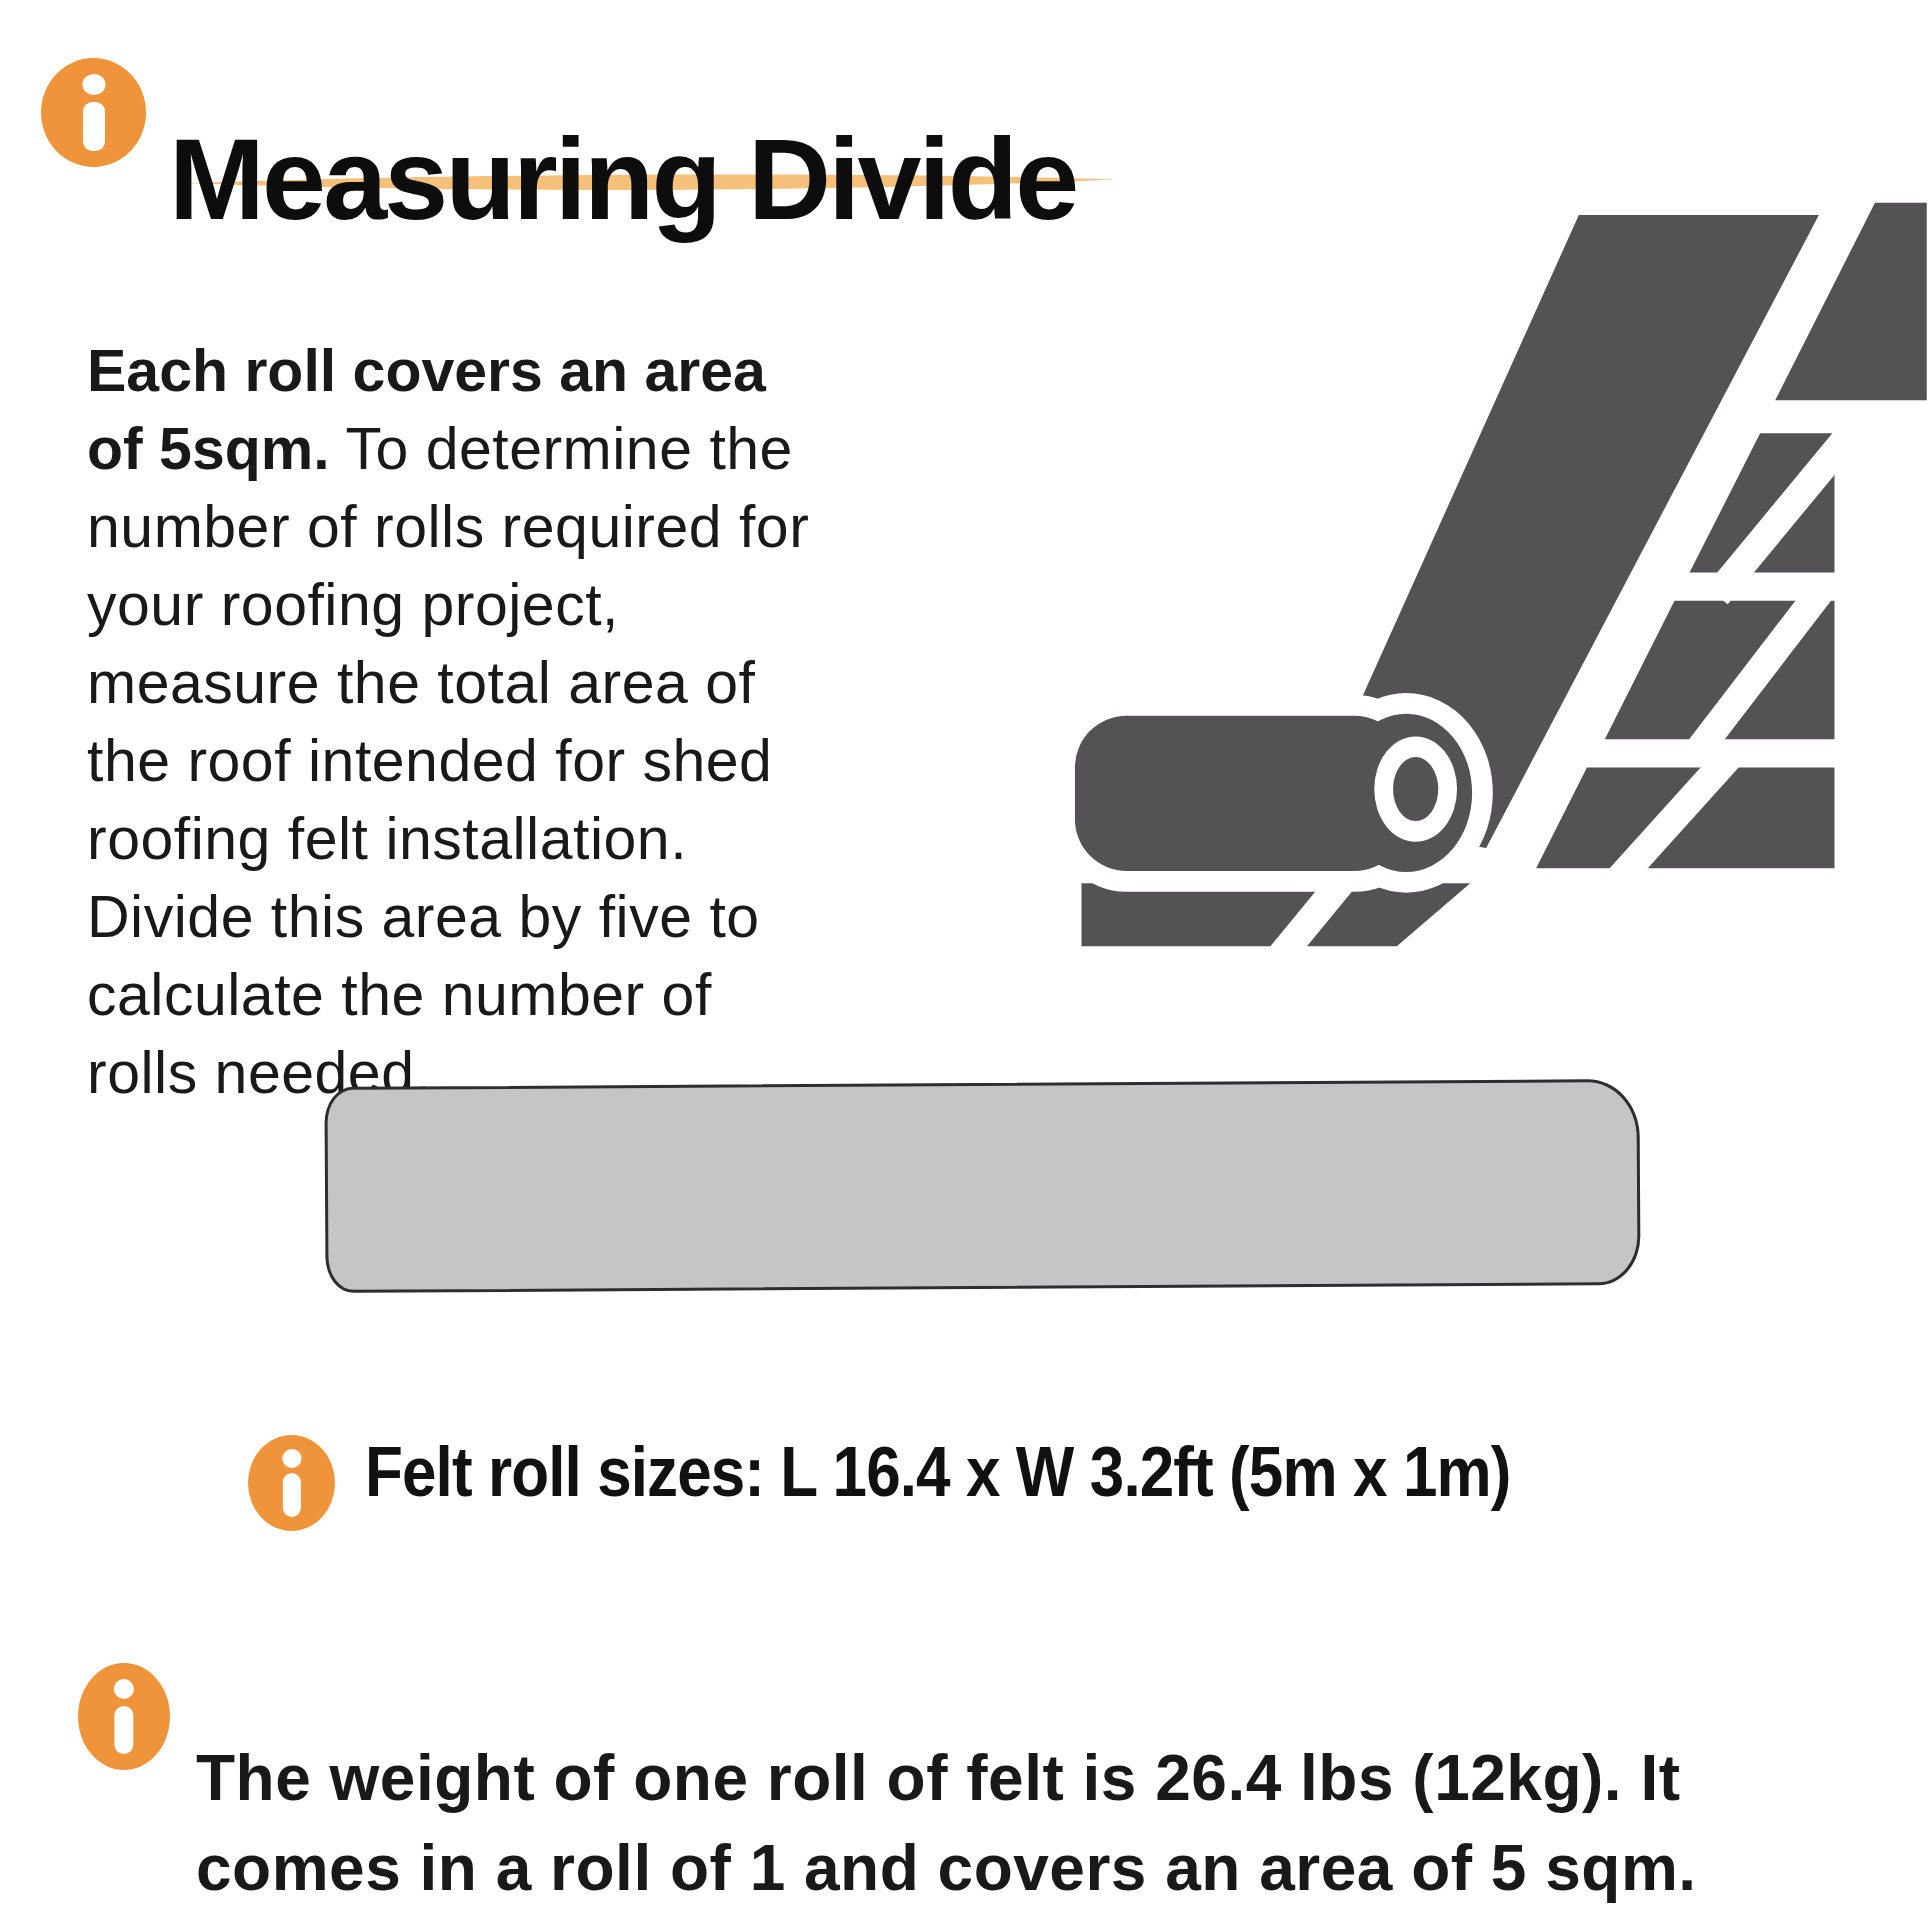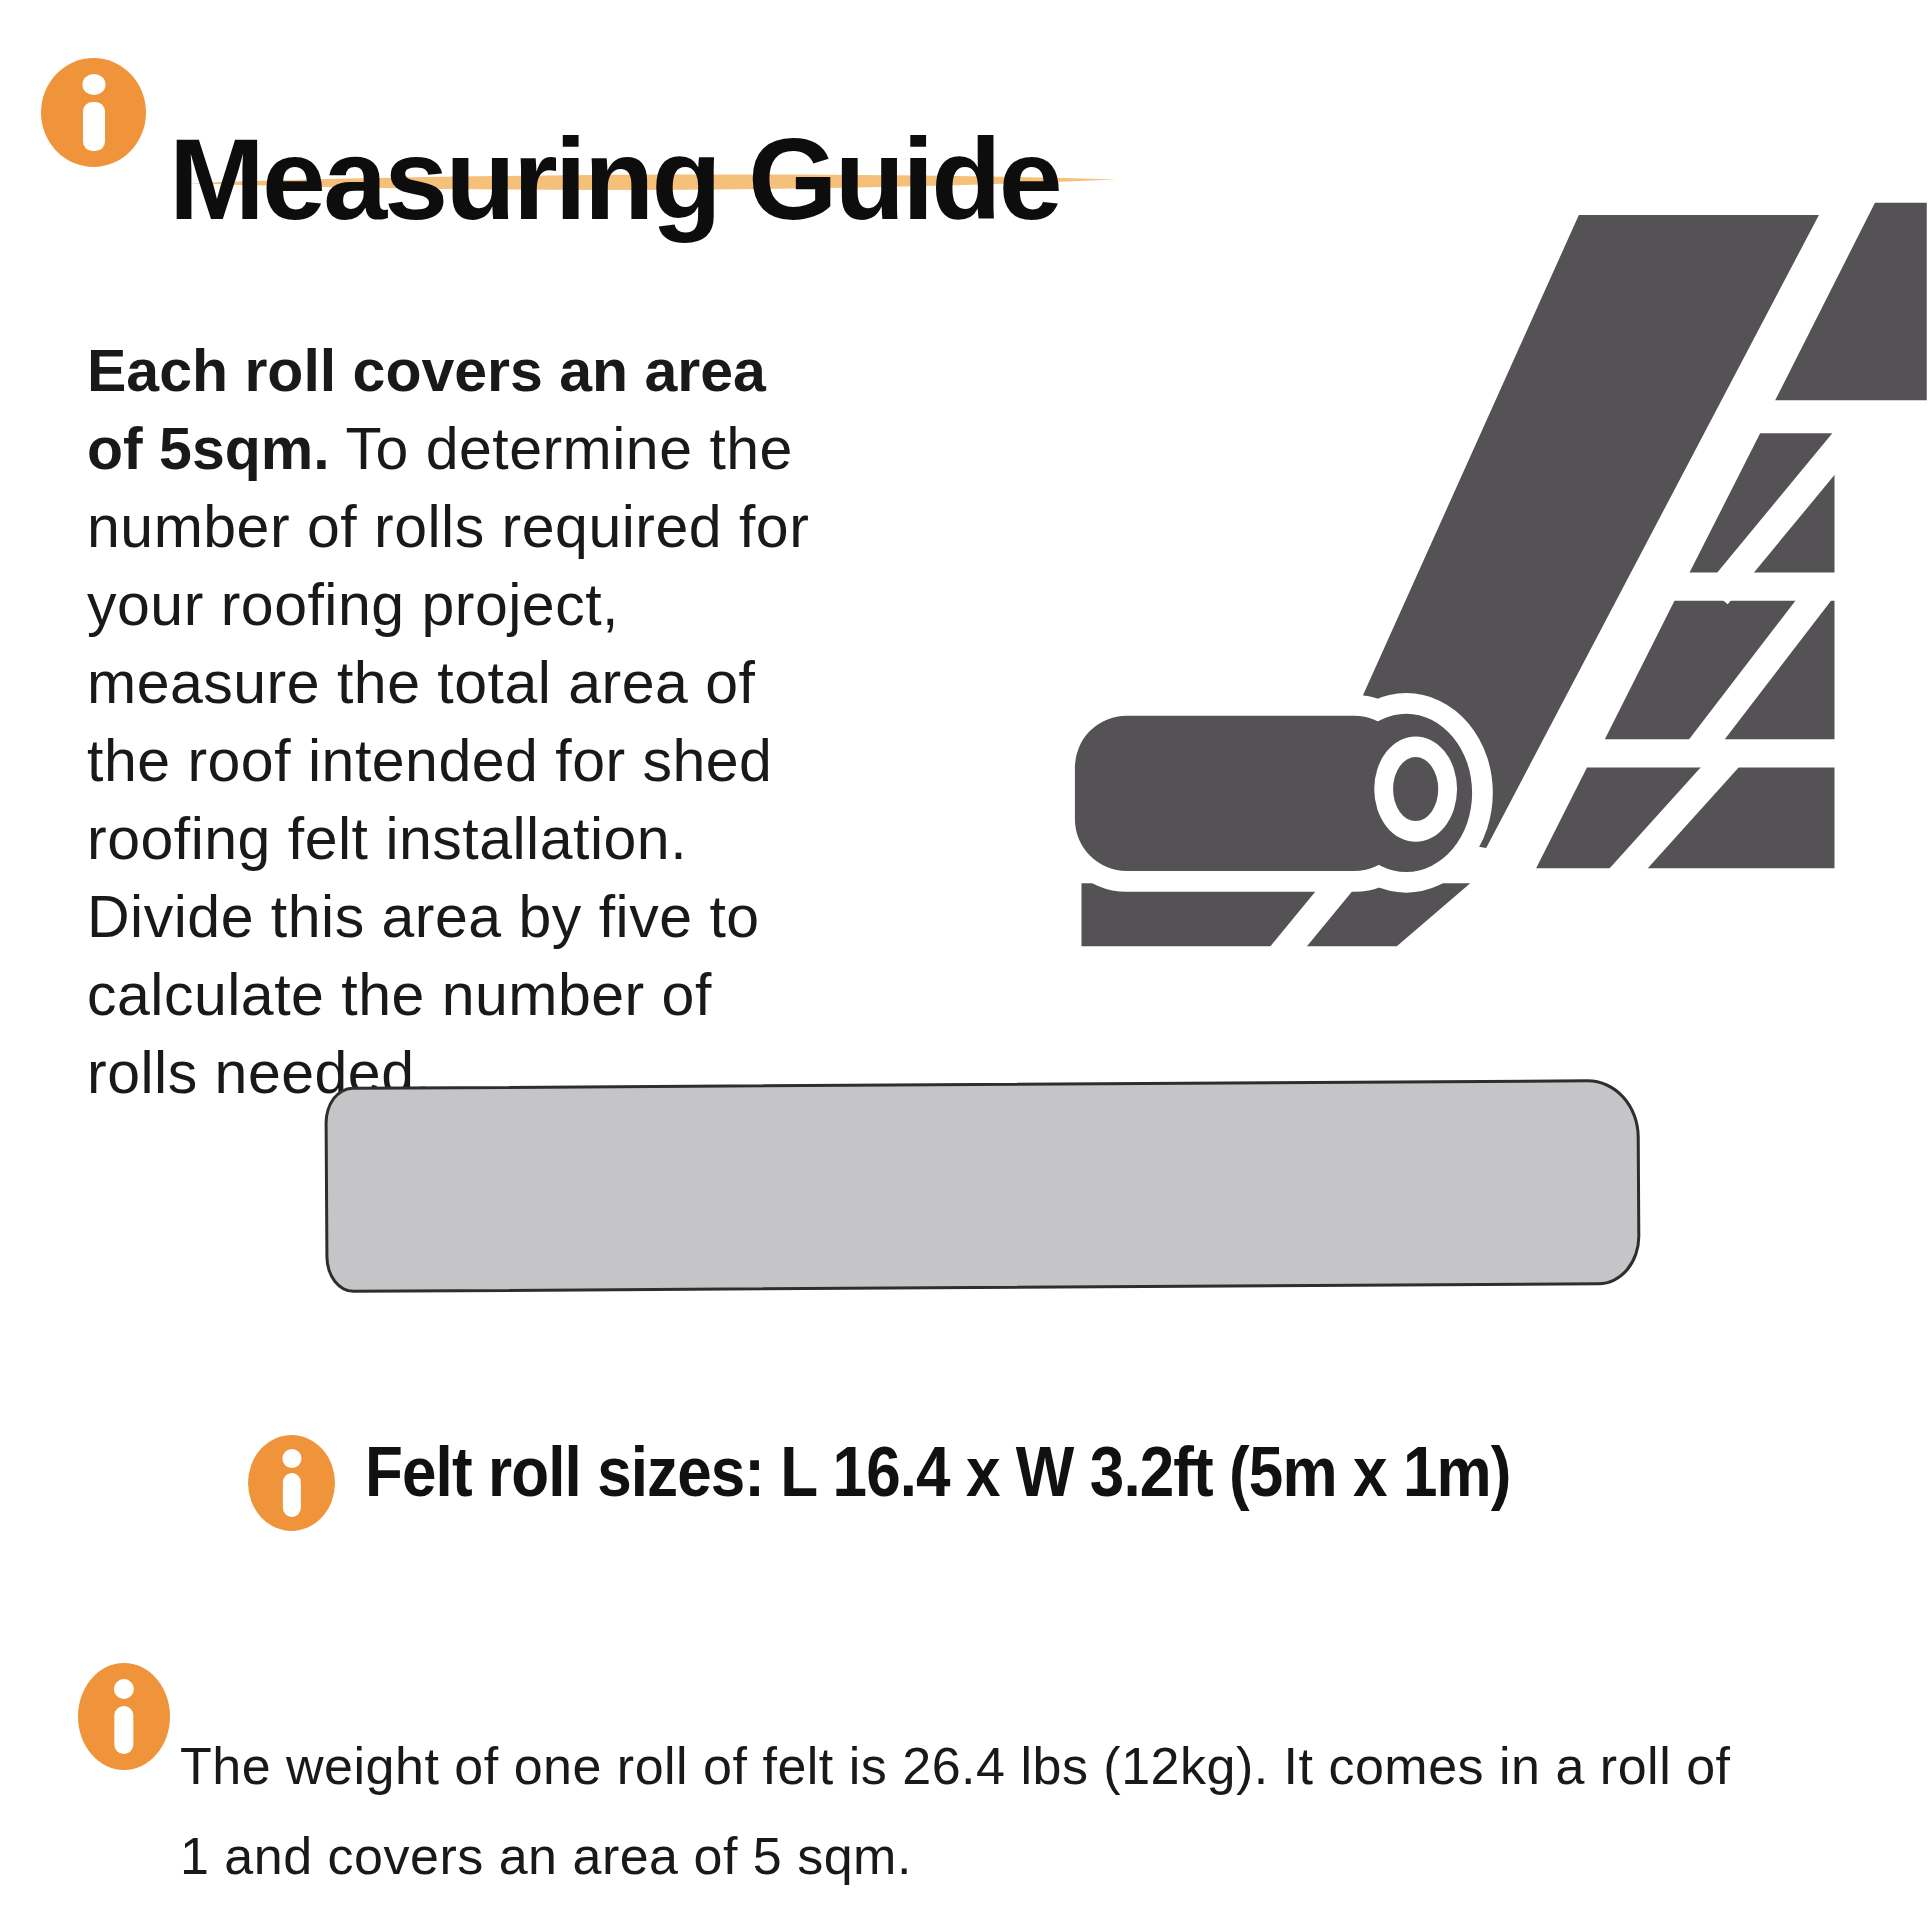--- a/index.html
+++ b/index.html
@@ -45,32 +45,32 @@
 
   
   .sizes-text{
     position:absolute;left:365px;top:1431px;
     font-size:62px;font-weight:800;letter-spacing:-0.9px;color:#111;
     transform:scaleY(1.14);transform-origin:left top;white-space:nowrap;
   }
 
   
   .note-text{
-    position:absolute;left:180px;top:1669px;width:1554px;
-    font-size:52px;line-height:90px;letter-spacing:0.5px;color:#191919;
+    position:absolute;left:196px;top:1669px;width:1554px;
+    font-size:64px;line-height:90px;letter-spacing:0.5px;color:#191919;font-weight:bold;
   }
 </style>
 </head>
 <body>
 
 <svg class="swoosh" viewBox="0 0 990 26" preserveAspectRatio="none" aria-hidden="true">
   <path d="M0,13 C290,3 680,0 988,9 C680,23 290,23 0,13 Z" fill="#F5C07A"></path>
 </svg>
 <div class="info-icon icon-header"></div>
-<h1 class="page-title">Measuring Guide</h1>
+<h1 class="page-title">Measuring Divide</h1>
 
 <p class="intro"><span class="bold">Each roll covers an area of 5sqm.</span><span> To determine the number of rolls required for your roofing project, measure the total area of the roof intended for shed roofing felt installation. Divide this area by five to calculate the number of rolls needed.</span></p>
 
 <svg class="roof-icon" viewBox="0 0 915 800" aria-hidden="true">
   <g fill="#545254">
 
     <polygon points="858,5 913,5 913,215 752,215"></polygon>
     <polygon points="736,250 815,250 815,398 661,398"></polygon>
     <polygon points="645,428 815,428 815,575 571,575"></polygon>
     <polygon points="552,605 815,605 815,712 498,712"></polygon>

